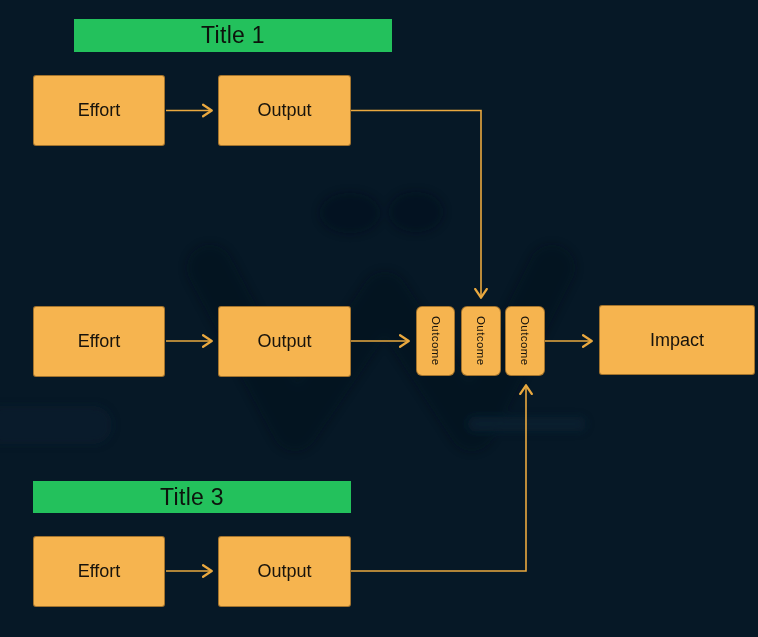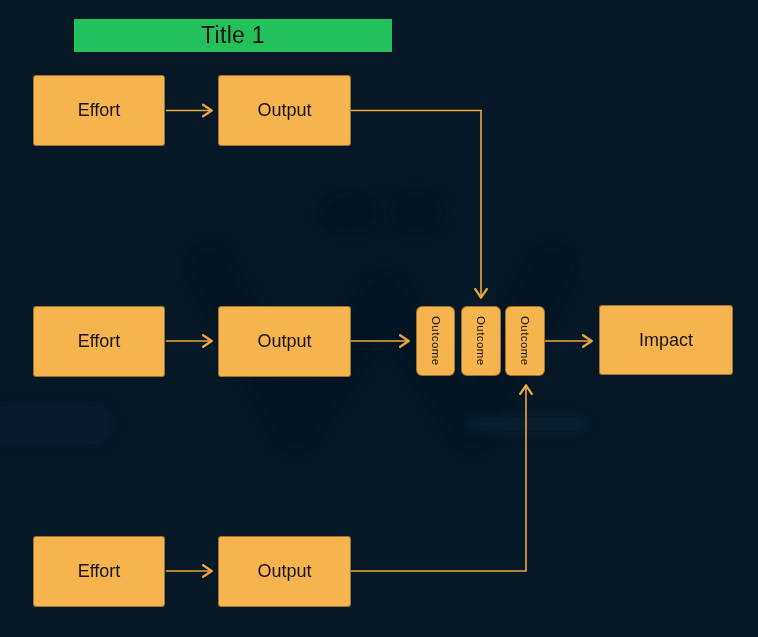--- a/index.html
+++ b/index.html
@@ -68,24 +68,27 @@
   <div class="node outcome" style="left:416px;top:306px;width:39px;height:70px;">
     <span>Outcome</span>
   </div>
   <div class="node outcome" style="left:461px;top:306px;width:40px;height:70px;">
     <span>Outcome</span>
   </div>
   <div class="node outcome" style="left:505px;top:306px;width:40px;height:70px;">
     <span>Outcome</span>
   </div>
 
-  <div class="node" style="left:599px;top:305px;width:134px;height:70px;">
+  <div class="node" style="left:599px;top:305px;width:156px;height:70px;">
     <span>Impact</span>
   </div>
 
+  <div class="title-bar" style="left:33px;top:481px;width:318px;height:32px;">
+    <span>Title 3</span>
+  </div>
   <div class="node" style="left:33px;top:536px;width:132px;height:71px;">
     <span>Effort</span>
   </div>
   <div class="node" style="left:218px;top:536px;width:133px;height:71px;">
     <span>Output</span>
   </div>
 
   <svg class="wires" width="758" height="637" viewBox="0 0 758 637">
     <defs>
       <marker id="arrow" viewBox="0 0 10 10" refX="6.5" refY="5" markerWidth="9" markerHeight="9" orient="auto-start-reverse">

